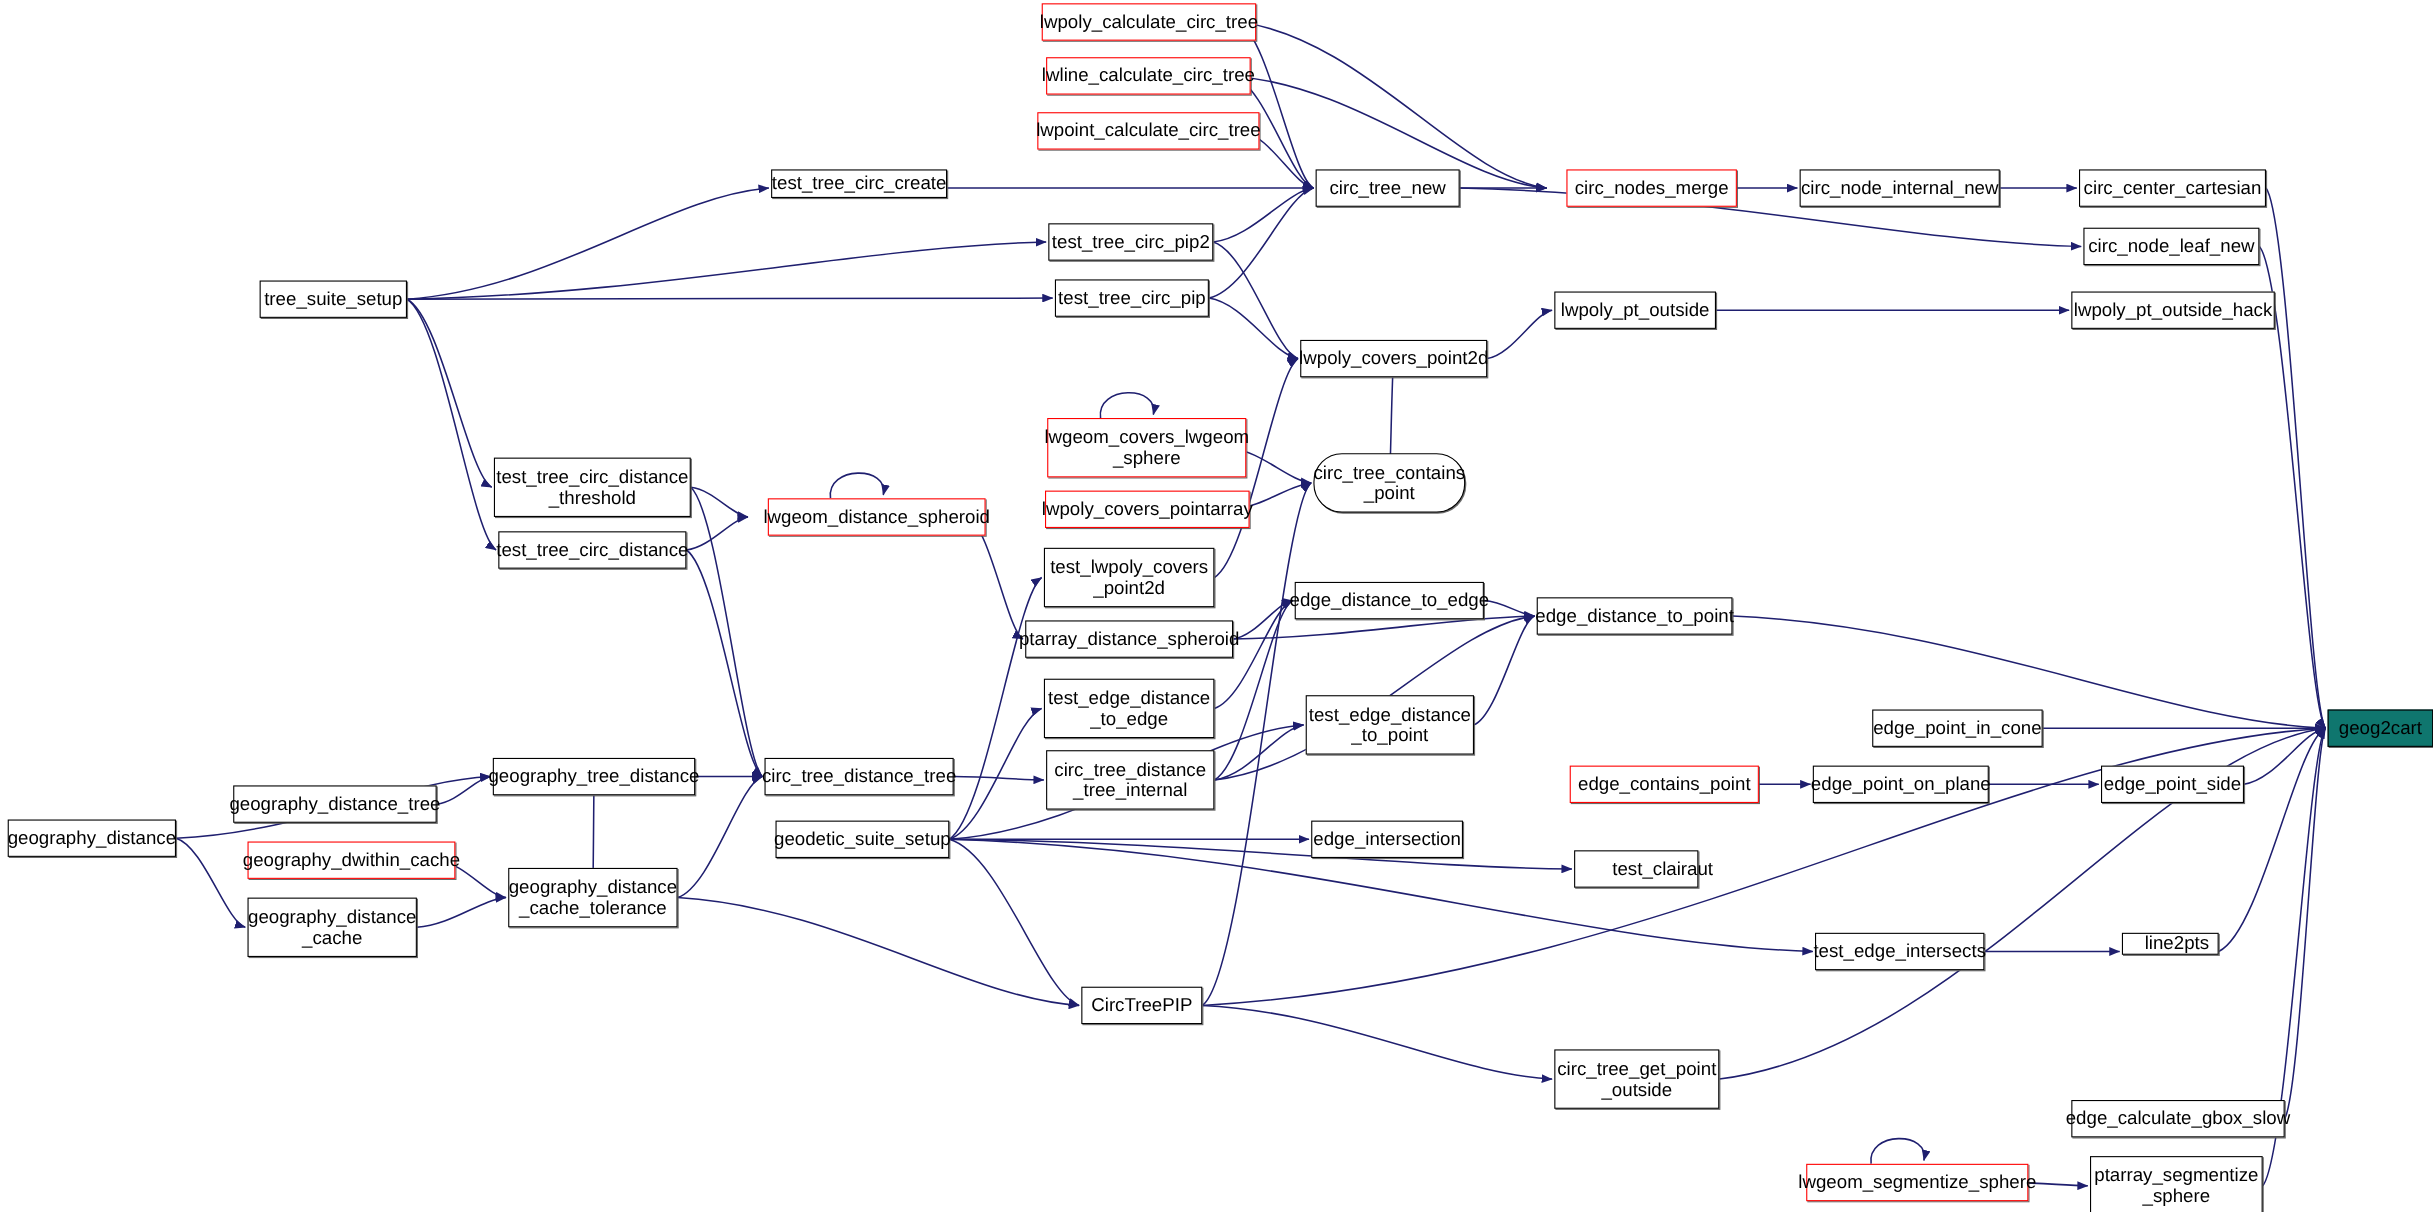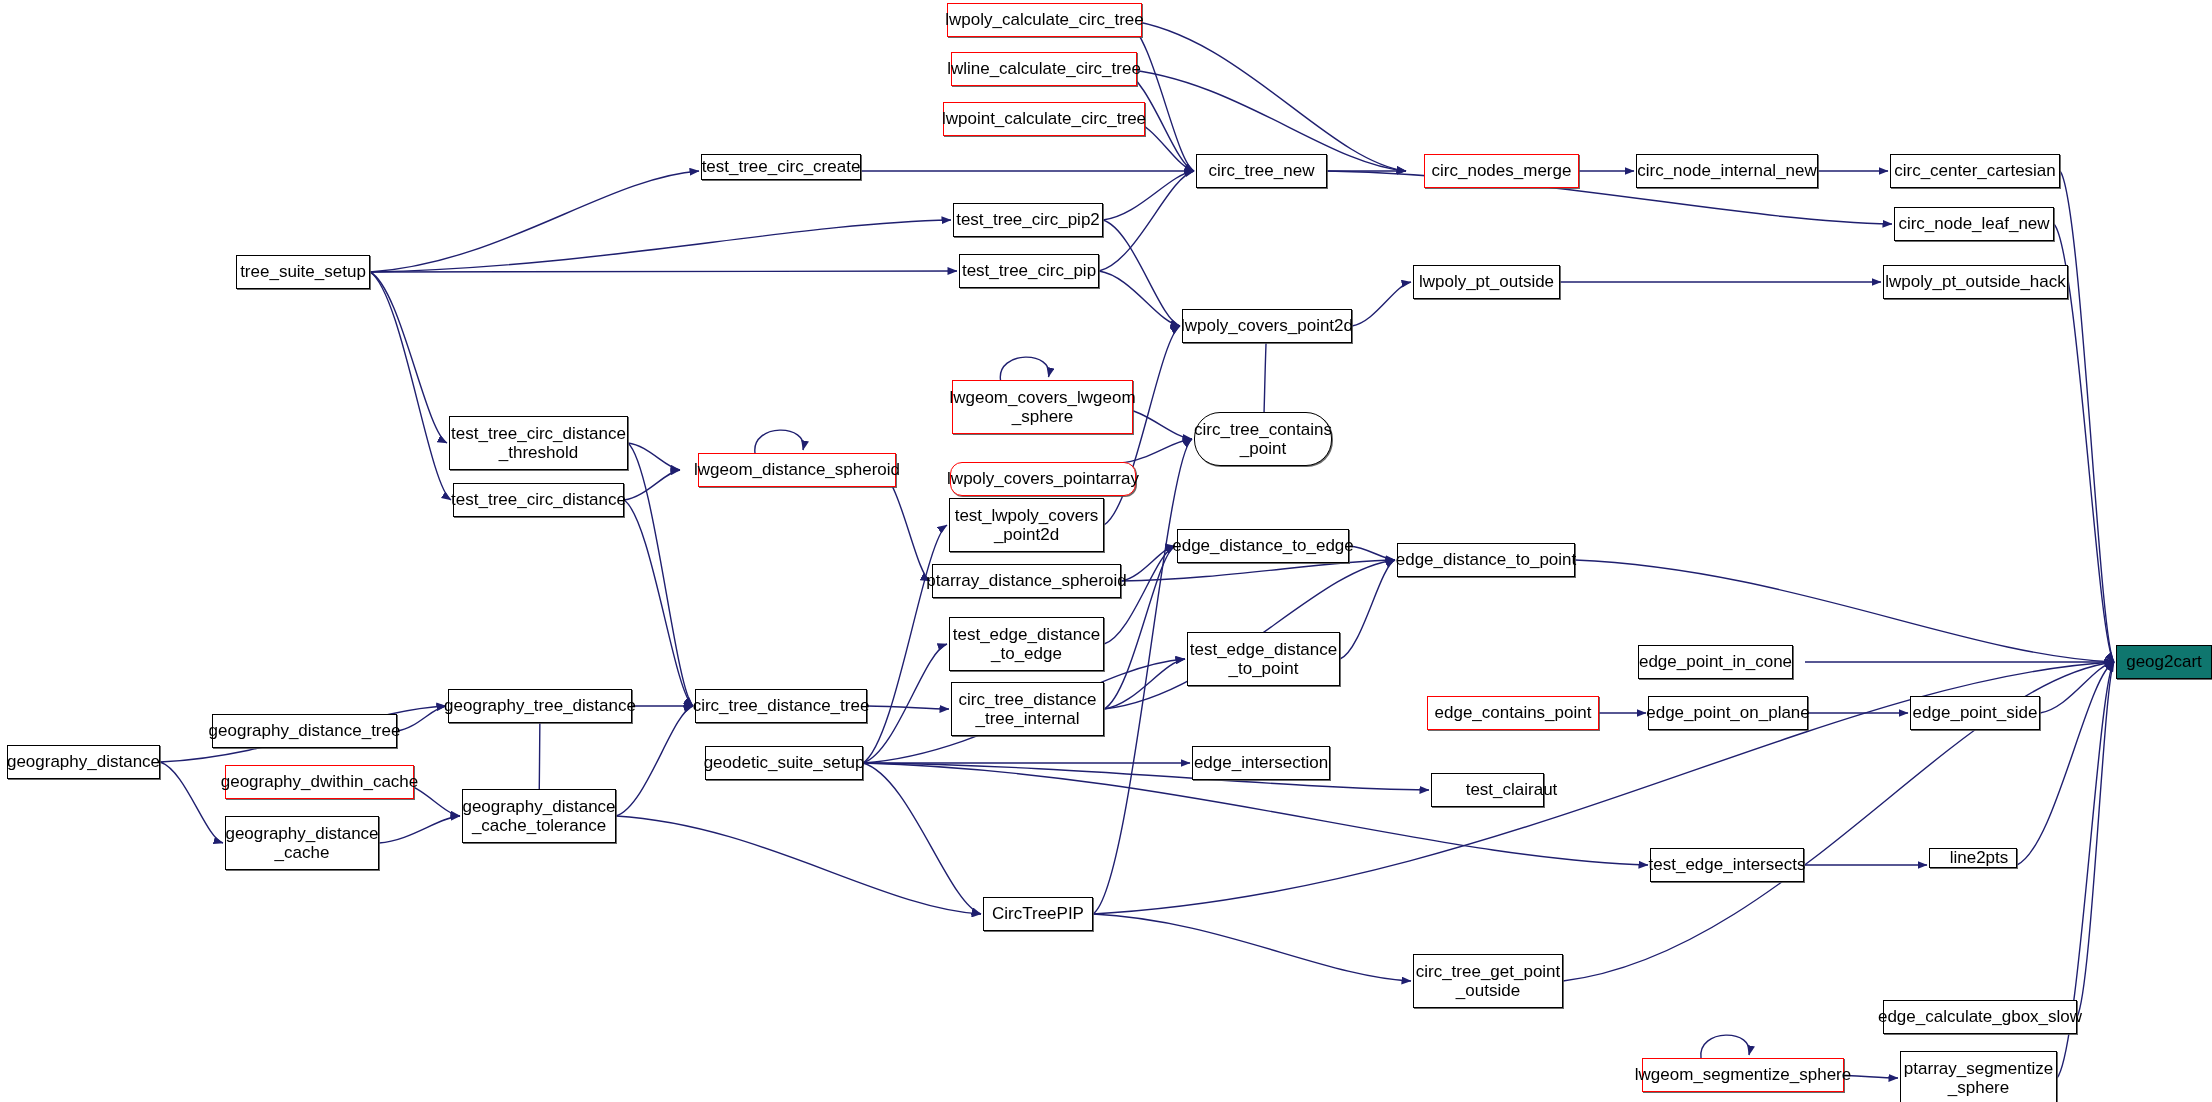--- a/index.html
+++ b/index.html
@@ -117,32 +117,32 @@
       <div class="node" style="left: 1413px; top: 265px; width: 147px; height: 34px;">lwpoly_pt_outside</div>
       <div class="node" style="left: 1883px; top: 265px; width: 185px; height: 34px;">lwpoly_pt_outside_hack</div>
       <div class="node" style="left: 1182px; top: 309px; width: 170px; height: 34px;">lwpoly_covers_point2d</div>
       <div class="node red" style="left: 936px; top: 380px; width: 181px; height: 54px;">lwgeom_covers_lwgeom
 _sphere</div>
       <div class="node" style="left: 1194px; top: 412px; width: 138px; height: 54px; border-radius: 26px;">circ_tree_contains
 _point</div>
       <div class="node" style="left: 449px; top: 416px; width: 179px; height: 54px;">test_tree_circ_distance
 _threshold</div>
       <div class="node red" style="left: 682px; top: 453px; width: 198px; height: 34px;">lwgeom_distance_spheroid</div>
-      <div class="node red" style="left: 934px; top: 462px; width: 186px; height: 34px; border-radius: 12px;">lwpoly_covers_pointarray</div>
+      <div class="node red" style="left: 934px; top: 446px; width: 186px; height: 34px;">lwpoly_covers_pointarray</div>
       <div class="node" style="left: 453px; top: 483px; width: 171px; height: 34px;">test_tree_circ_distance</div>
       <div class="node" style="left: 949px; top: 498px; width: 155px; height: 54px;">test_lwpoly_covers
 _point2d</div>
       <div class="node" style="left: 1177px; top: 529px; width: 172px; height: 34px;">edge_distance_to_edge</div>
       <div class="node" style="left: 1397px; top: 543px; width: 178px; height: 34px;">edge_distance_to_point</div>
       <div class="node" style="left: 932px; top: 564px; width: 189px; height: 34px;">ptarray_distance_spheroid</div>
       <div class="node" style="left: 949px; top: 617px; width: 155px; height: 54px;">test_edge_distance
 _to_edge</div>
       <div class="node" style="left: 1187px; top: 632px; width: 153px; height: 54px;">test_edge_distance
 _to_point</div>
-      <div class="node" style="left: 1638px; top: 645px; width: 155px; height: 34px;">edge_point_in_cone</div>
+      <div class="node" style="left: 1702px; top: 645px; width: 155px; height: 34px;">edge_point_in_cone</div>
       <div class="node hl" style="left: 2116px; top: 645px; width: 96px; height: 34px;">geog2cart</div>
       <div class="node" style="left: 448px; top: 689px; width: 184px; height: 34px;">geography_tree_distance</div>
       <div class="node" style="left: 695px; top: 689px; width: 172px; height: 34px;">circ_tree_distance_tree</div>
       <div class="node" style="left: 951px; top: 682px; width: 153px; height: 54px;">circ_tree_distance
 _tree_internal</div>
       <div class="node red" style="left: 1411px; top: 696px; width: 172px; height: 34px;">edge_contains_point</div>
       <div class="node" style="left: 1648px; top: 696px; width: 160px; height: 34px;">edge_point_on_plane</div>
       <div class="node" style="left: 1910px; top: 696px; width: 130px; height: 34px;">edge_point_side</div>
       <div class="node" style="left: 212px; top: 714px; width: 185px; height: 34px;">geography_distance_tree</div>
       <div class="node" style="left: 705px; top: 746px; width: 158px; height: 34px;">geodetic_suite_setup</div>

